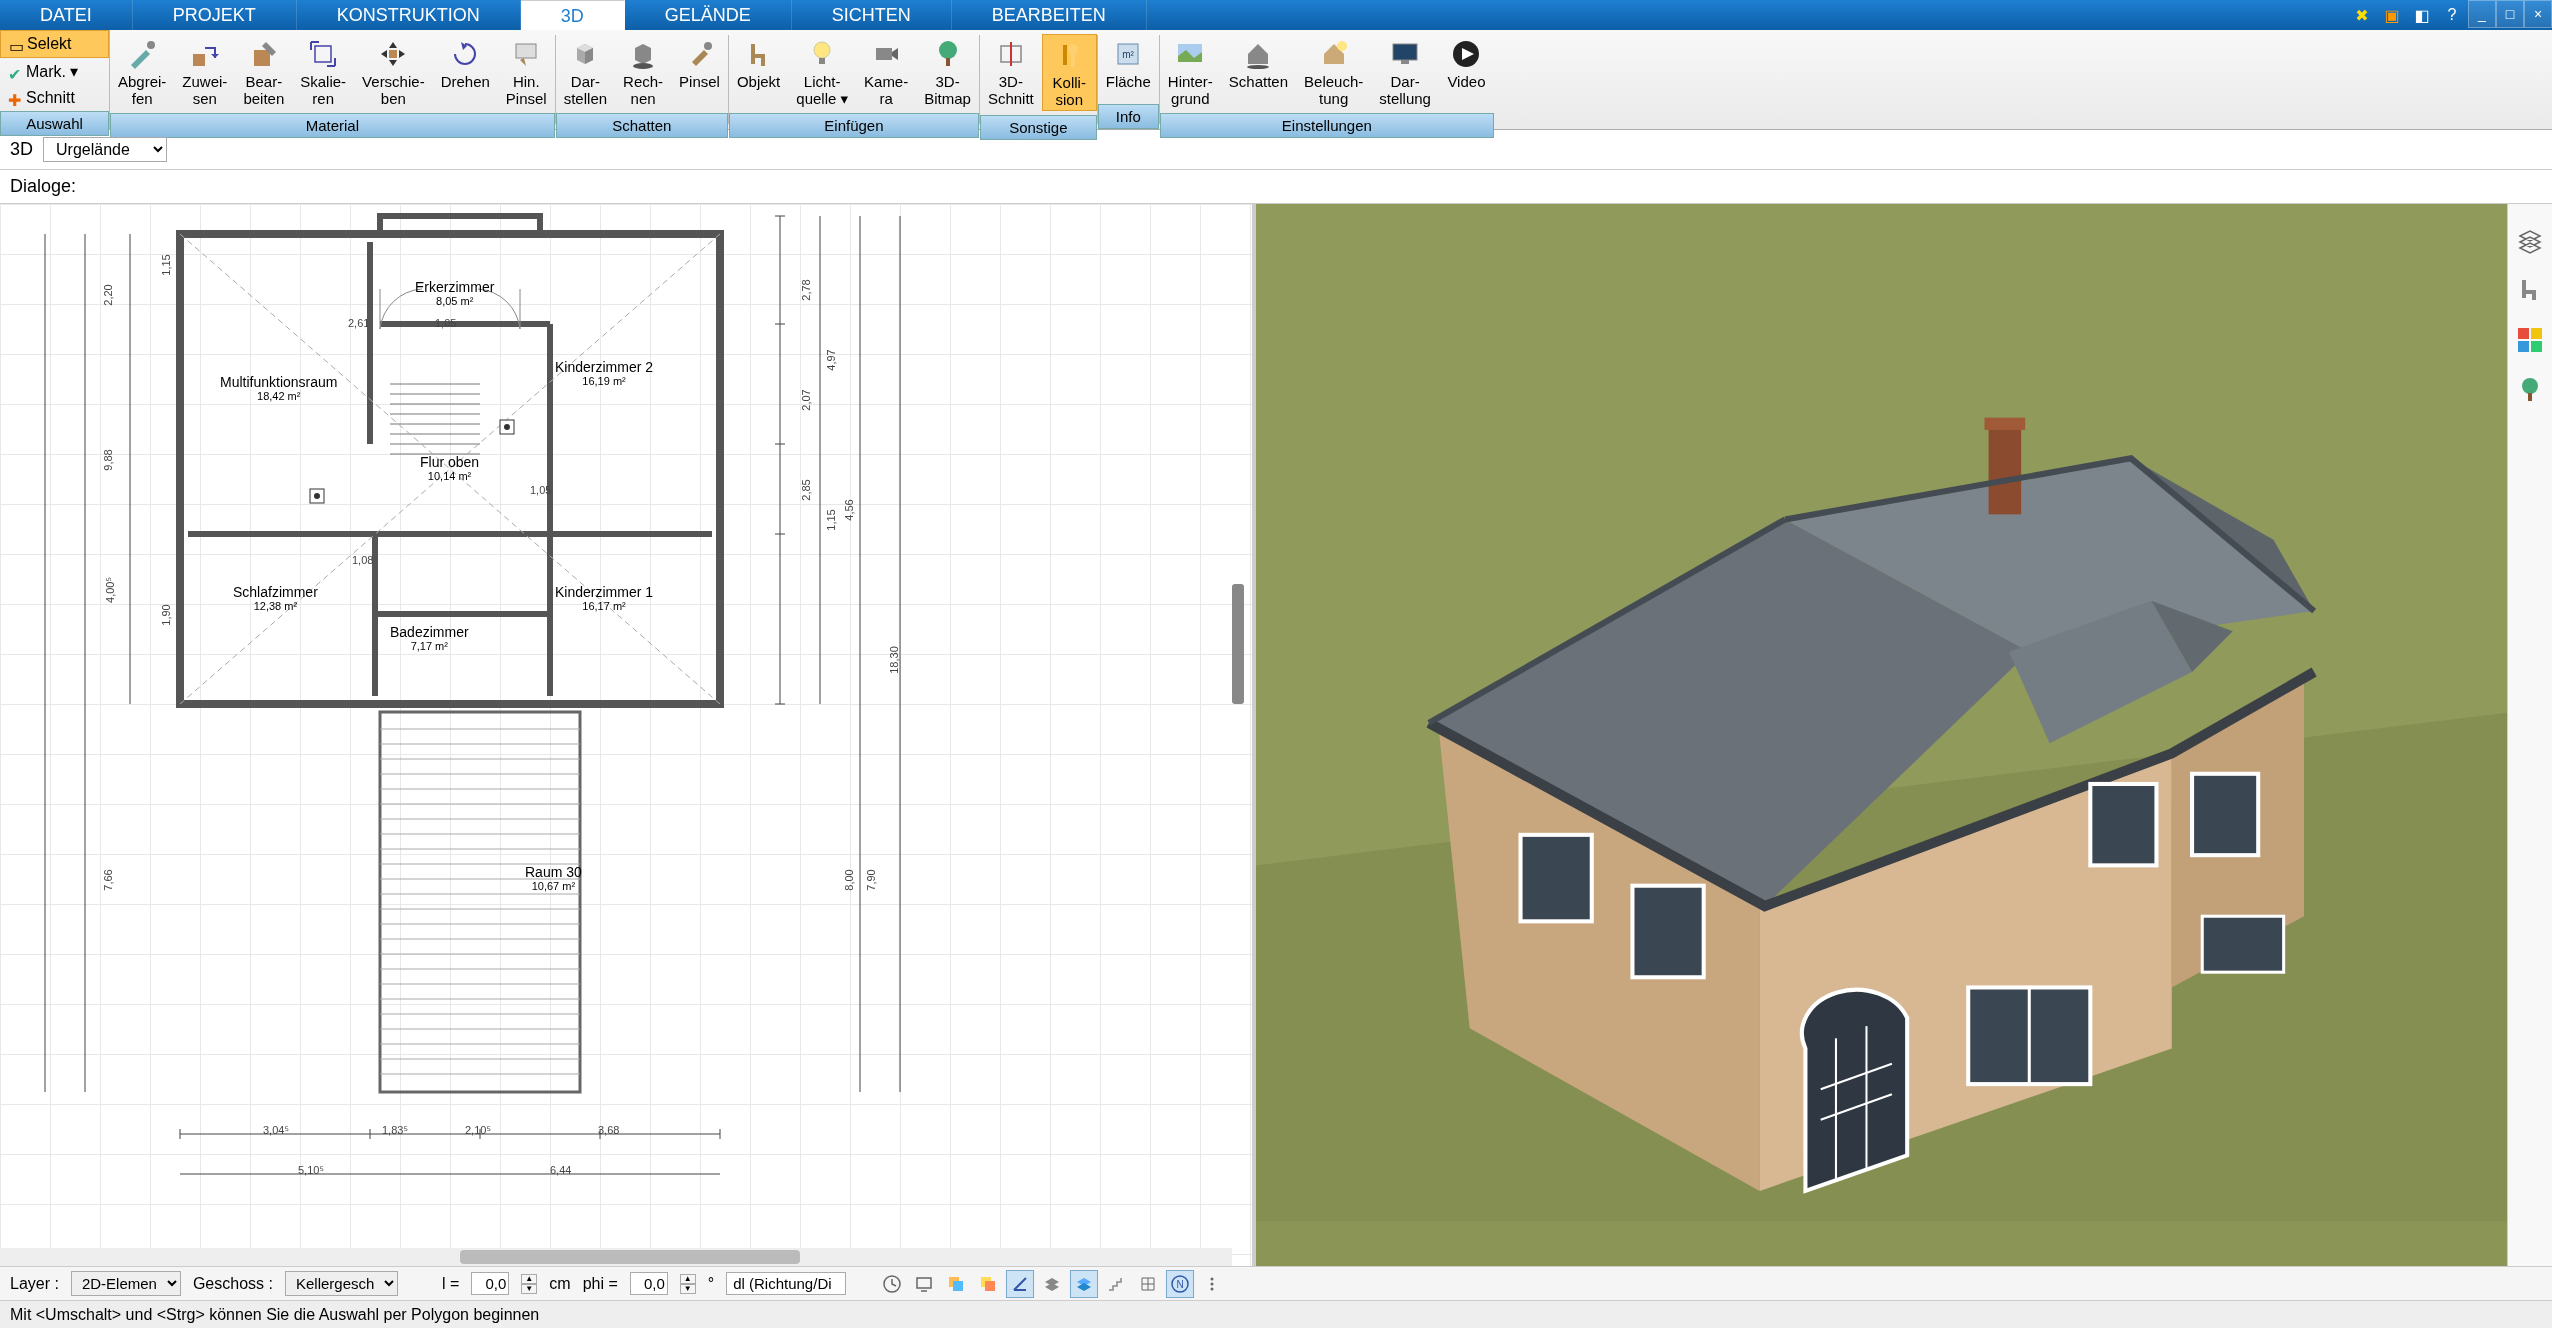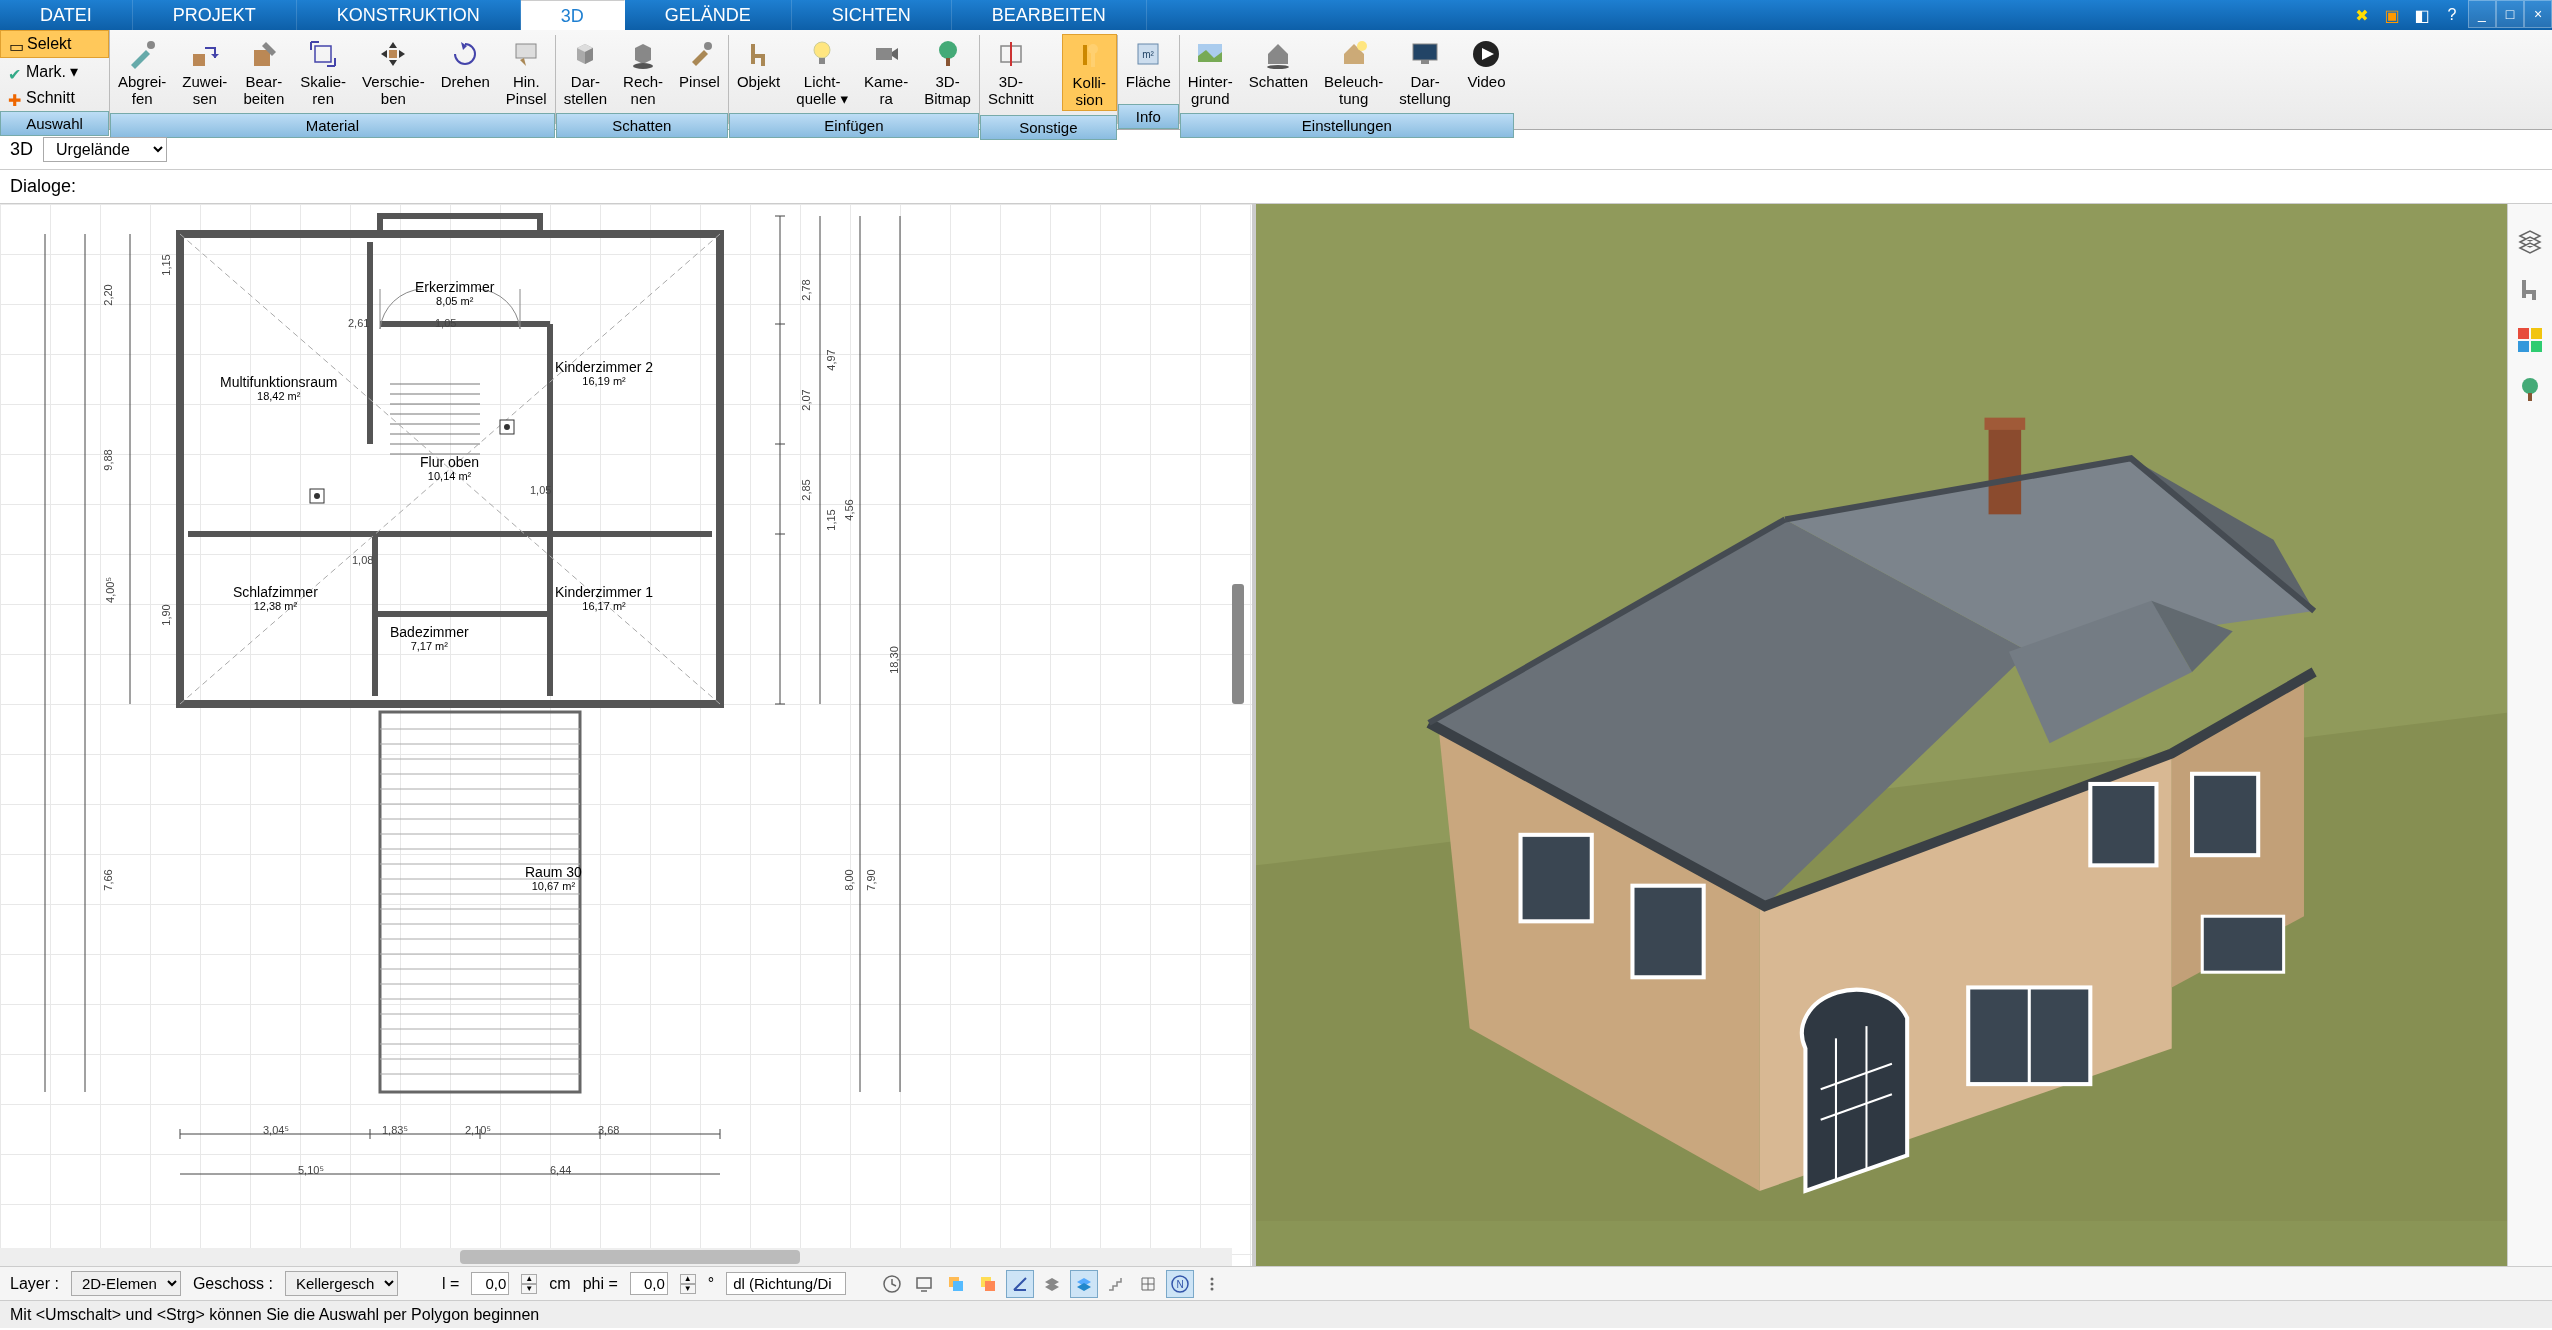--- a/index.html
+++ b/index.html
@@ -17,21 +17,21 @@
 
 
 .ribbon { display: flex; background: linear-gradient(#f8f8f8, #eaeaea); height: 100px; border-bottom: 1px solid #aaa; }
 .ribbon-side { width: 110px; display: flex; flex-direction: column; border-right: 1px solid #bbb; }
 .side-btn { padding: 4px 8px; font-size: 16px; display: flex; align-items: center; gap: 4px; cursor: pointer; }
 .side-btn.selekt { background: #ffc85a; border: 1px solid #e0a030; }
 .side-icon { width: 14px; height: 14px; display: inline-block; }
 .ribbon-group { display: flex; flex-direction: column; }
 .ribbon-btns { display: flex; padding: 4px 0; flex: 1; }
 .ribbon-btn { display: flex; flex-direction: column; align-items: center; justify-content: flex-start; padding: 2px 8px; cursor: pointer; min-width: 55px; }
-.ribbon-btn.active { background: #ffc85a; border: 1px solid #e0a030; margin-left: 20px; }
+.ribbon-btn.active { background: #ffc85a; border: 1px solid #e0a030; }
 .ribbon-icon { width: 36px; height: 36px; display: flex; align-items: center; justify-content: center; margin-bottom: 2px; }
 .ribbon-label { font-size: 15px; text-align: center; line-height: 1.1; }
 .ribbon-group-label { background: linear-gradient(#bdddf5, #8abce0); text-align: center; padding: 3px 0; font-size: 15px; border: 1px solid #7aa; }
 .ribbon-sep { width: 1px; background: #bbb; margin: 5px 0; }
 
 
 .sub-header { display: flex; align-items: center; padding: 5px 10px; border-bottom: 1px solid #ccc; gap: 10px; height: 40px; }
 .sub-label { font-size: 18px; }
 .sub-select { font-size: 16px; padding: 2px 20px 2px 8px; border: 1px solid #aaa; background: #fff; }
 .dialoge-bar { padding: 6px 10px; font-size: 18px; border-bottom: 1px solid #ccc; }

